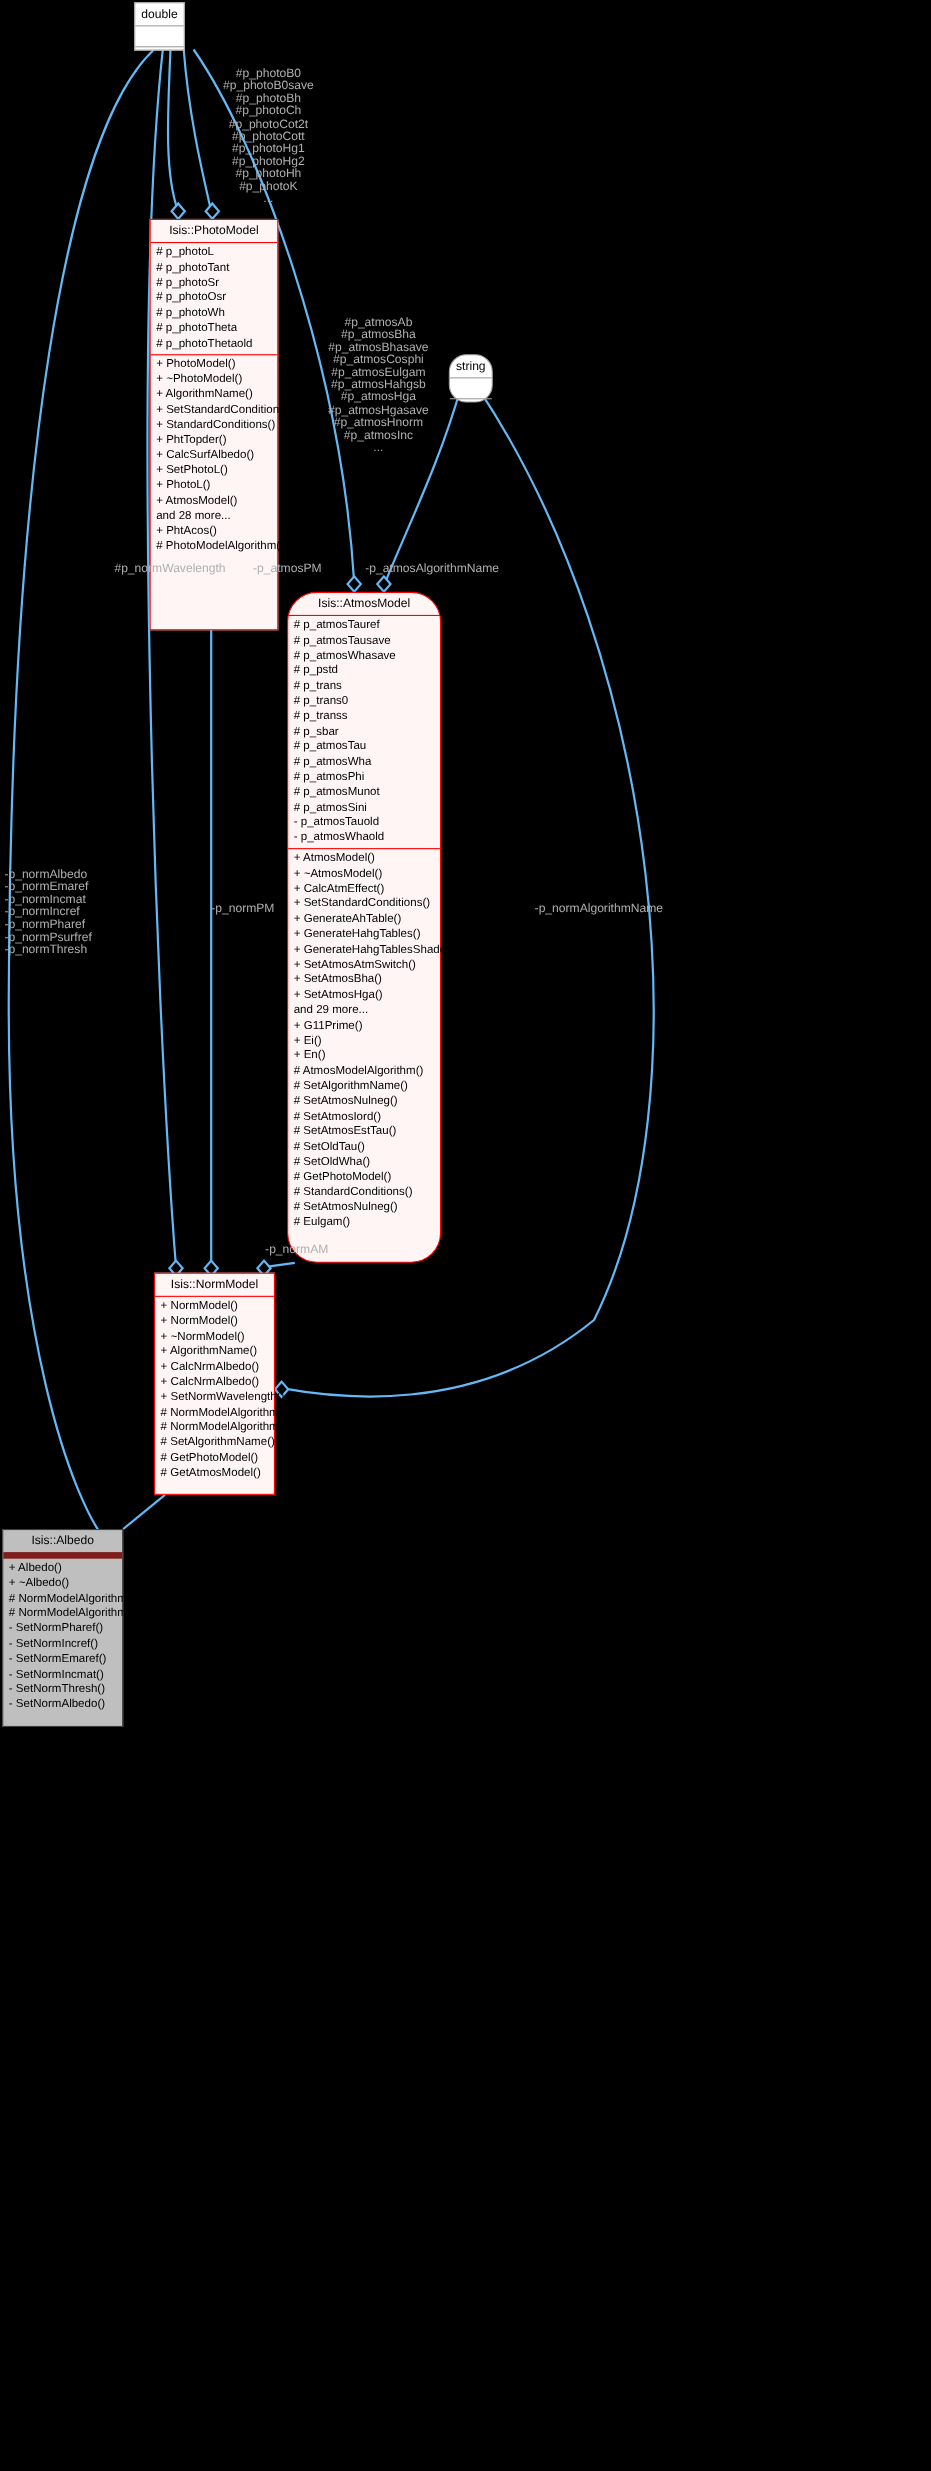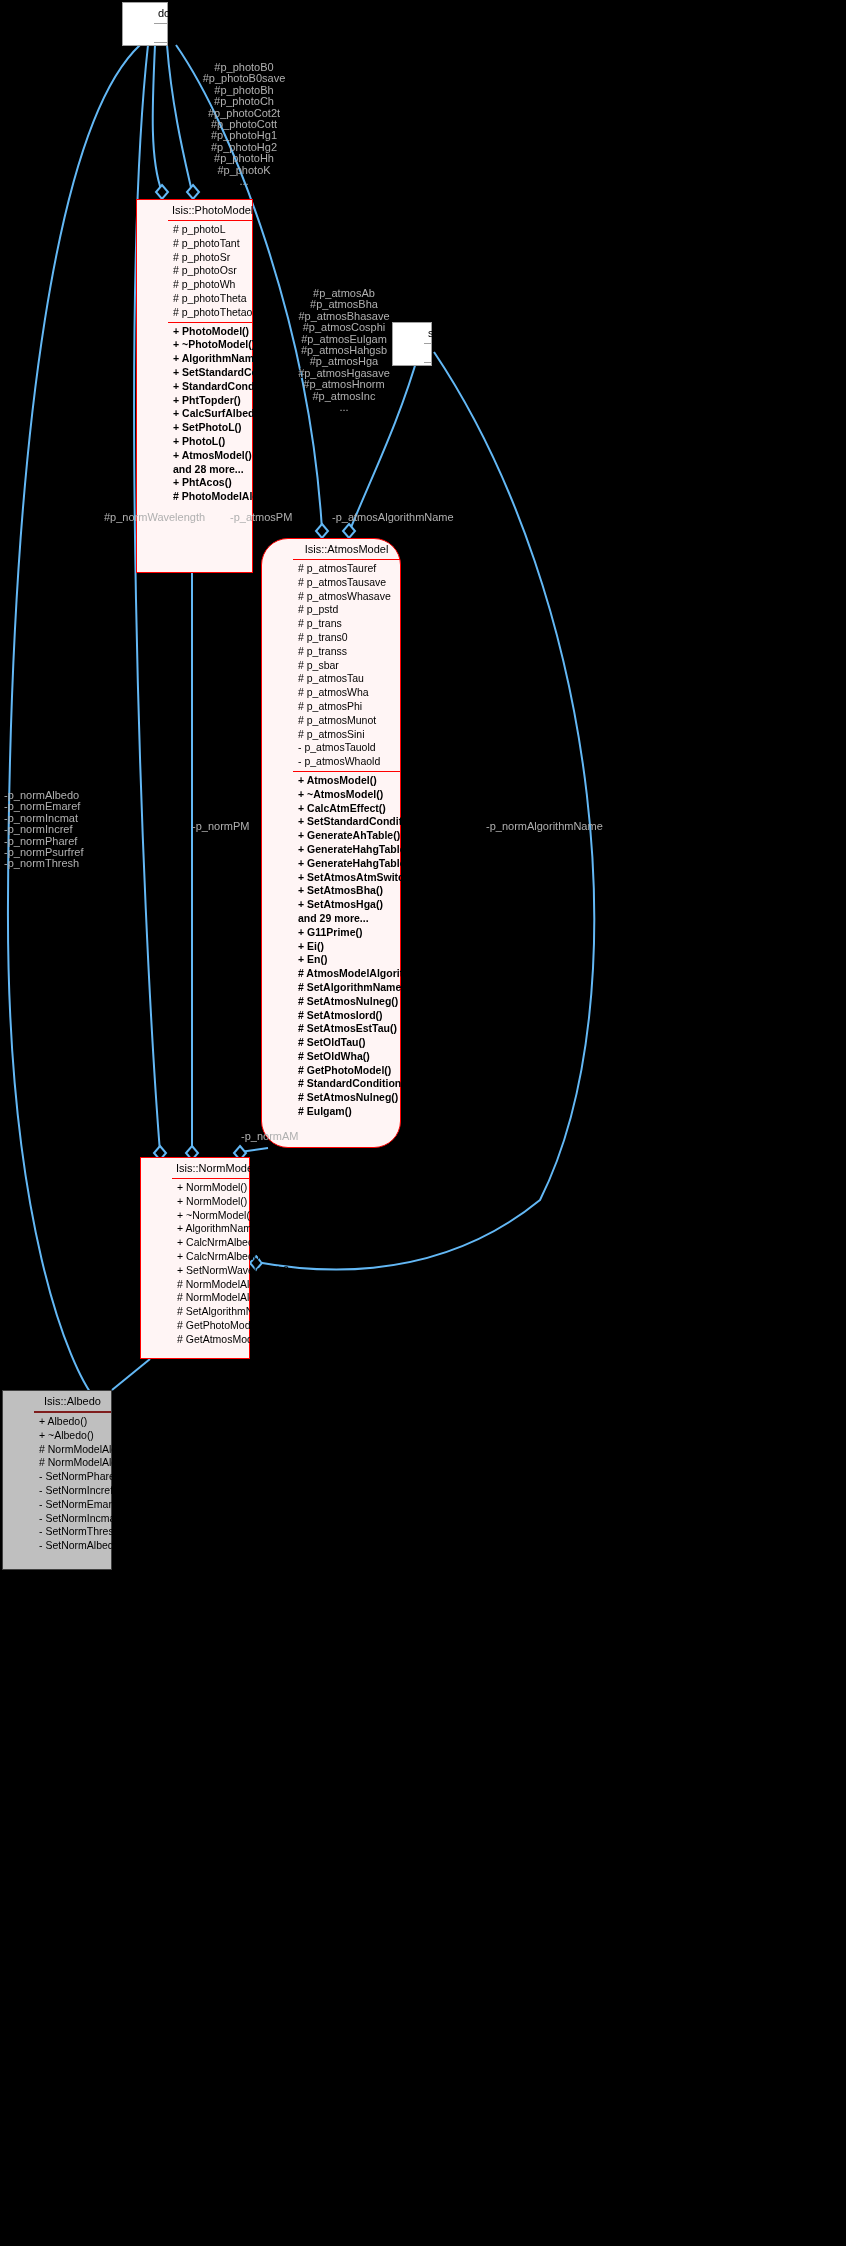--- a/index.html
+++ b/index.html
@@ -5,39 +5,39 @@
   html,body{margin:0;padding:0;background:#000;}
   body{
     width:846px;height:2246px;position:relative;overflow:hidden;
     font-family:"Liberation Sans", sans-serif;
     color:#fff;
   }
   #canvas{position:absolute;left:0;top:0;width:846px;height:2246px;}
   svg.edges{position:absolute;left:0;top:0;width:846px;height:2246px;pointer-events:none;}
 
   
-  .node{position:absolute;box-sizing:border-box;border:1px solid #b0b0b0;background:#fff;padding-left:31px;}
+  .node{position:absolute;box-sizing:border-box;border:1px solid #b0b0b0;background:#fff;}
   .node.plain{background:#ffffff;border:1px solid #a0a0a0;}
   .node.hl{background:#fff5f5;border:1px solid #ff0000;}
   .node .title{
     text-align:center;color:#000;font-size:11px;line-height:14px;
     padding:3px 4px 3px 4px;white-space:nowrap;
   }
   .node.hl .title{border-bottom:1px solid #ff0000;}
   .node.plain .title{border-bottom:1px solid #a0a0a0;}
   .node .sect{padding:2px 0 2px 0;}
-  .node.hl .sect+.sect{border-top:1px solid #ff0000;font-weight:bold;}
+  .node.hl .sect+.sect{border-top:1px solid #ff0000;}
   .node.plain .sect{min-height:13px;}
   .node.plain .sect+.sect{border-top:1px solid #a0a0a0;}
   .node .row{
     color:#000;font-size:10.5px;line-height:13.8px;white-space:nowrap;
     padding:0 4px 0 5px;
   }
   .node.grey{background:#bfbfbf;border:1px solid #404040;}
-  .node.grey .title{border-bottom:2px solid #7f1d1d;text-align:center;}
+  .node.grey .title{border-bottom:6px solid #7f1d1d;text-align:center;}
 
   
   .node.plain .sect.empty{height:14px;}
 
   
   .edge-label{
     position:absolute;color:#b0b0b0;font-size:11px;line-height:11.4px;
     white-space:pre;text-align:center;
   }
   .edge-label.left{text-align:left;}
@@ -84,21 +84,21 @@
       <polygon points="256,1256 262,1263 256,1270 250,1263"></polygon>
     </g>
   </svg>
 
   <div class="node plain" style="left:122px;top:2px;width:46px;height:44px;">
     <div class="title">double</div>
     <div class="sect empty"></div>
     <div class="sect empty"></div>
   </div>
 
-  <div class="node plain" style="left:392px;top:322px;width:40px;height:44px;">
+  <div class="node plain" style="left:408px;top:322px;width:40px;height:44px;border-radius:16px;">
     <div class="title">string</div>
     <div class="sect empty"></div>
     <div class="sect empty"></div>
   </div>
 
   <div class="node hl" style="left:136px;top:199px;width:117px;height:374px;">
     <div class="title">Isis::PhotoModel</div>
     <div class="sect">
         <div class="row"># p_photoL</div>
         <div class="row"># p_photoTant</div>

